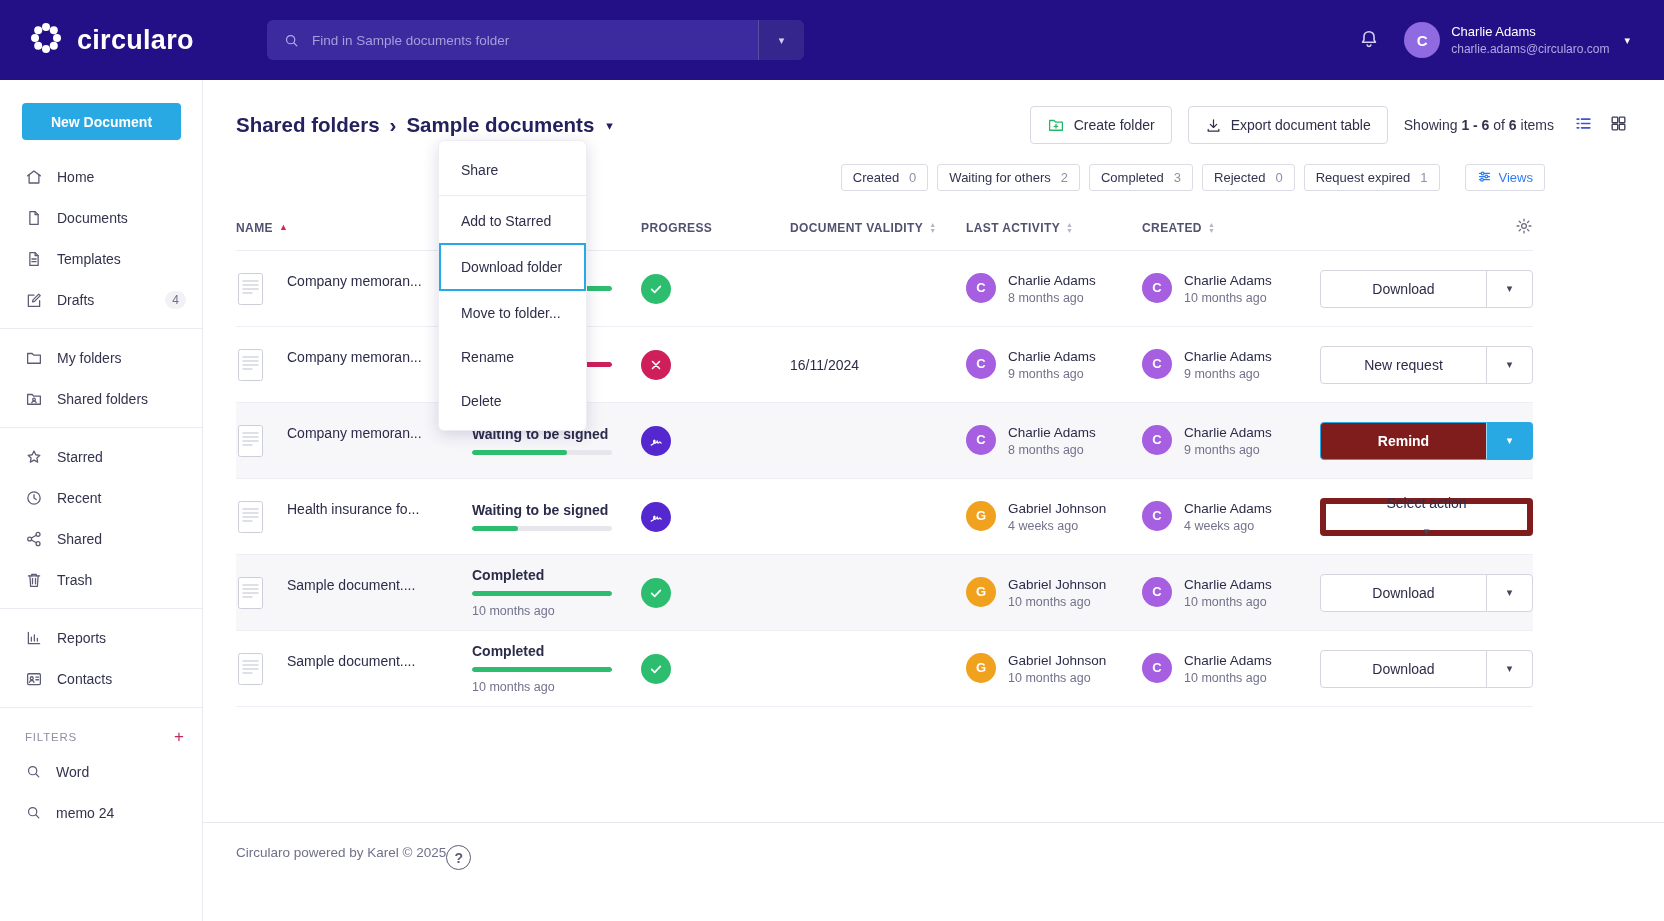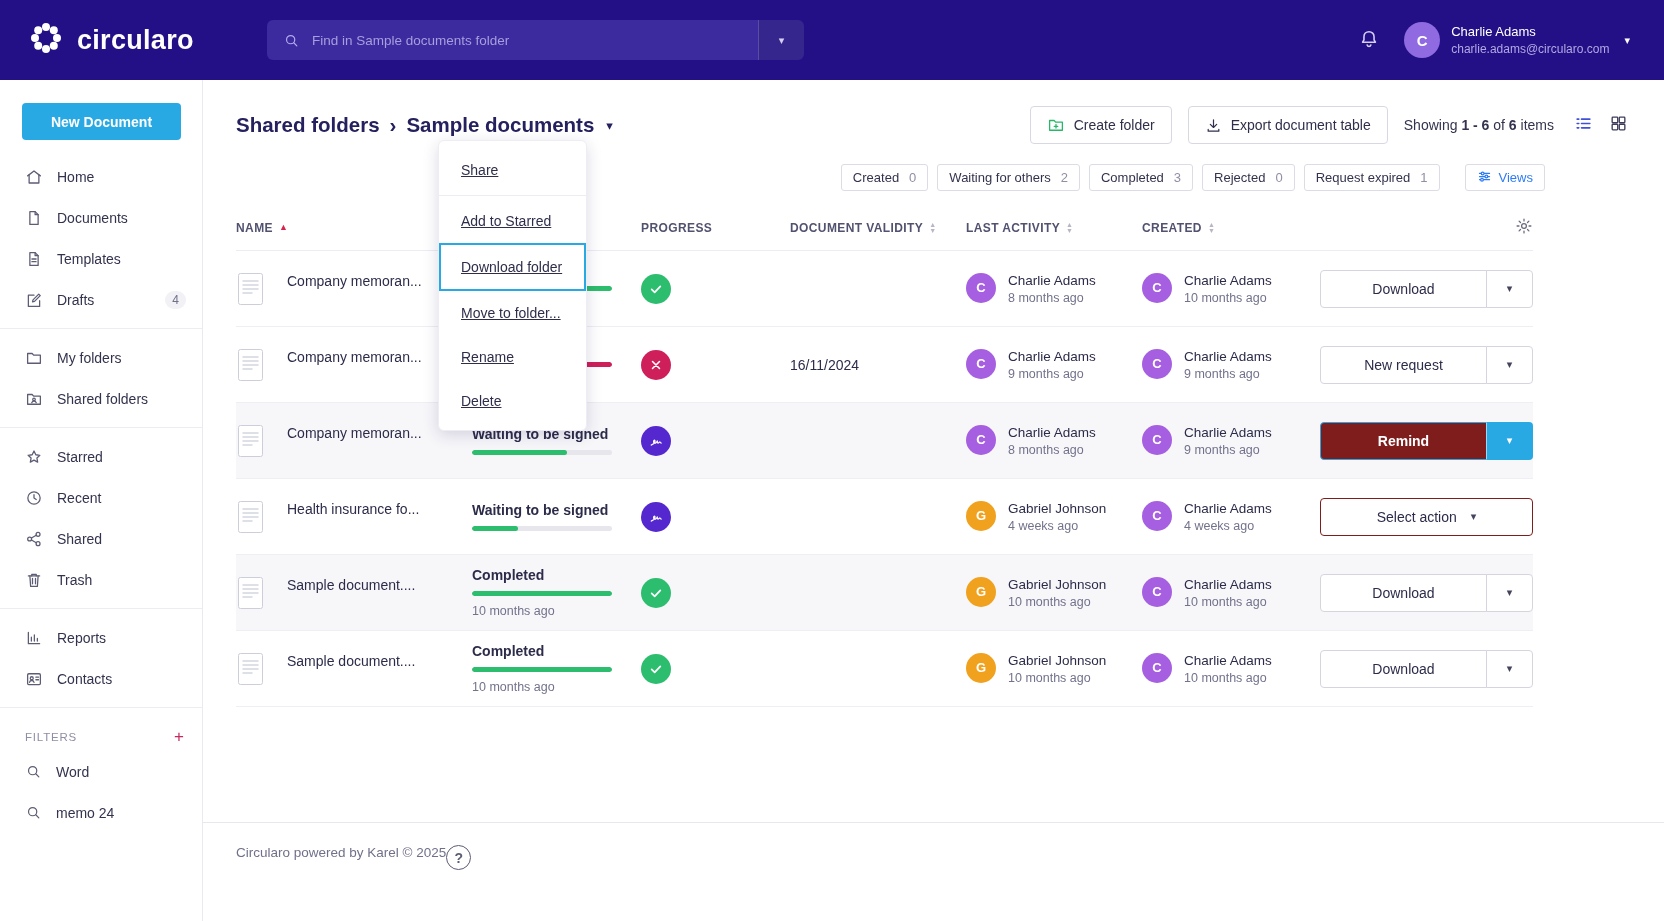--- a/index.html
+++ b/index.html
@@ -90,30 +90,30 @@
   .av-orange { background:#f0a11d; }
   .person-text { display:flex; flex-direction:column; gap:3px; }
   .p-name { font-size:13.5px; color:#2c2c4a; white-space:nowrap; }
   .p-time { font-size:12.5px; color:#72728c; white-space:nowrap; }
   .action-cell { }
   .split-btn { display:flex; width:213px; height:38px; }
   .split-main { flex:1; background:#fff; border:1px solid #d5d5e0; border-radius:4px 0 0 4px; font-size:14px; color:#2c2c4a; cursor:pointer; }
   .split-caret { width:47px; background:#fff; border:1px solid #d5d5e0; border-left:1px solid #d5d5e0; margin-left:-1px; border-radius:0 4px 4px 0; cursor:pointer; color:#44445e; font-size:11px; }
   .split-btn.primary .split-main { background:#7f1d1d; border-color:#29a9e4; color:#fff; font-weight:bold; }
   .split-btn.primary .split-caret { background:#29a9e4; border-color:#29a9e4; border-left:1px solid rgba(255,255,255,.55); color:#fff; }
-  .select-btn { width:213px; height:38px; background:#fff; border:1px solid #7f1d1d; border-radius:4px; font-size:14px; color:#2c2c4a; cursor:pointer; display:flex; align-items:center; justify-content:center; gap:14px; }
+  .select-btn { width:213px; height:38px; background:#fff; border:6px solid #7f1d1d; border-radius:4px; font-size:14px; color:#2c2c4a; cursor:pointer; display:flex; align-items:center; justify-content:center; gap:14px;flex-direction:column; }
   .select-btn .sc { font-size:11px; color:#44445e; }
 
   
   .footer { margin-top:auto; border-top:1px solid #e7e7ee; display:flex; align-items:flex-start; padding:22px 124px 0 33px; height:99px; color:#70708a; font-size:13.5px; }
   .help-btn { width:25px; height:25px; border-radius:50%; border:1.5px solid #5c5c74; background:#fff; color:#5c5c74; font-size:14px; font-weight:bold; cursor:pointer; display:flex; align-items:center; justify-content:center; }
 
   
   .ctx-menu { position:fixed; left:438px; top:140px; width:149px; background:#fff; border:1px solid #ededf3; border-radius:6px; box-shadow:0 4px 16px rgba(30,20,80,.16); z-index:40; padding:7px 0; }
-  .ctx-item { height:44px; display:flex; align-items:center; padding:0 22px; font-size:14px; color:#2e2e4a; cursor:pointer; background:#fff; border:0; width:100%; text-align:left;text-decoration:underline; }
+  .ctx-item { height:44px; display:flex; align-items:center; padding:0 22px; font-size:14px; color:#2e2e4a; cursor:pointer; background:#fff; border:0; width:100%; text-align:left; }
   .ctx-item.highlight { height:48px; box-shadow:inset 0 0 0 2px #29a9e4; }
   .ctx-divider { height:1px; background:#ececf3; margin:3px 0; }
 </style>
 </head>
 <body>
 
 <header class="topbar">
   <div class="brand">
     <span class="nicon"><svg width="40" height="40" viewBox="0 0 40 40" fill="#fff">
           <circle cx="31" cy="20" r="4"></circle>

